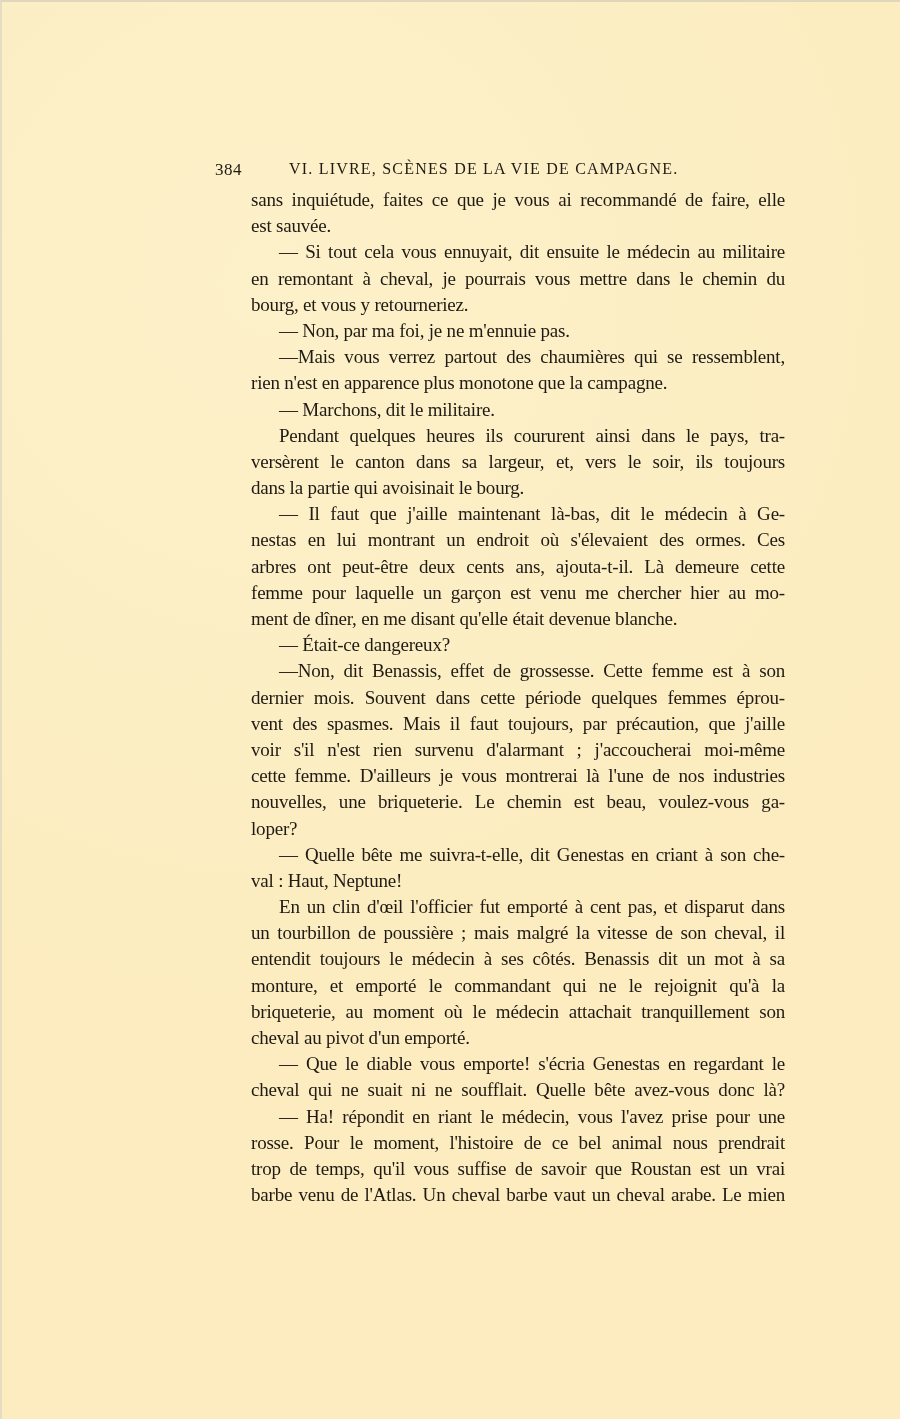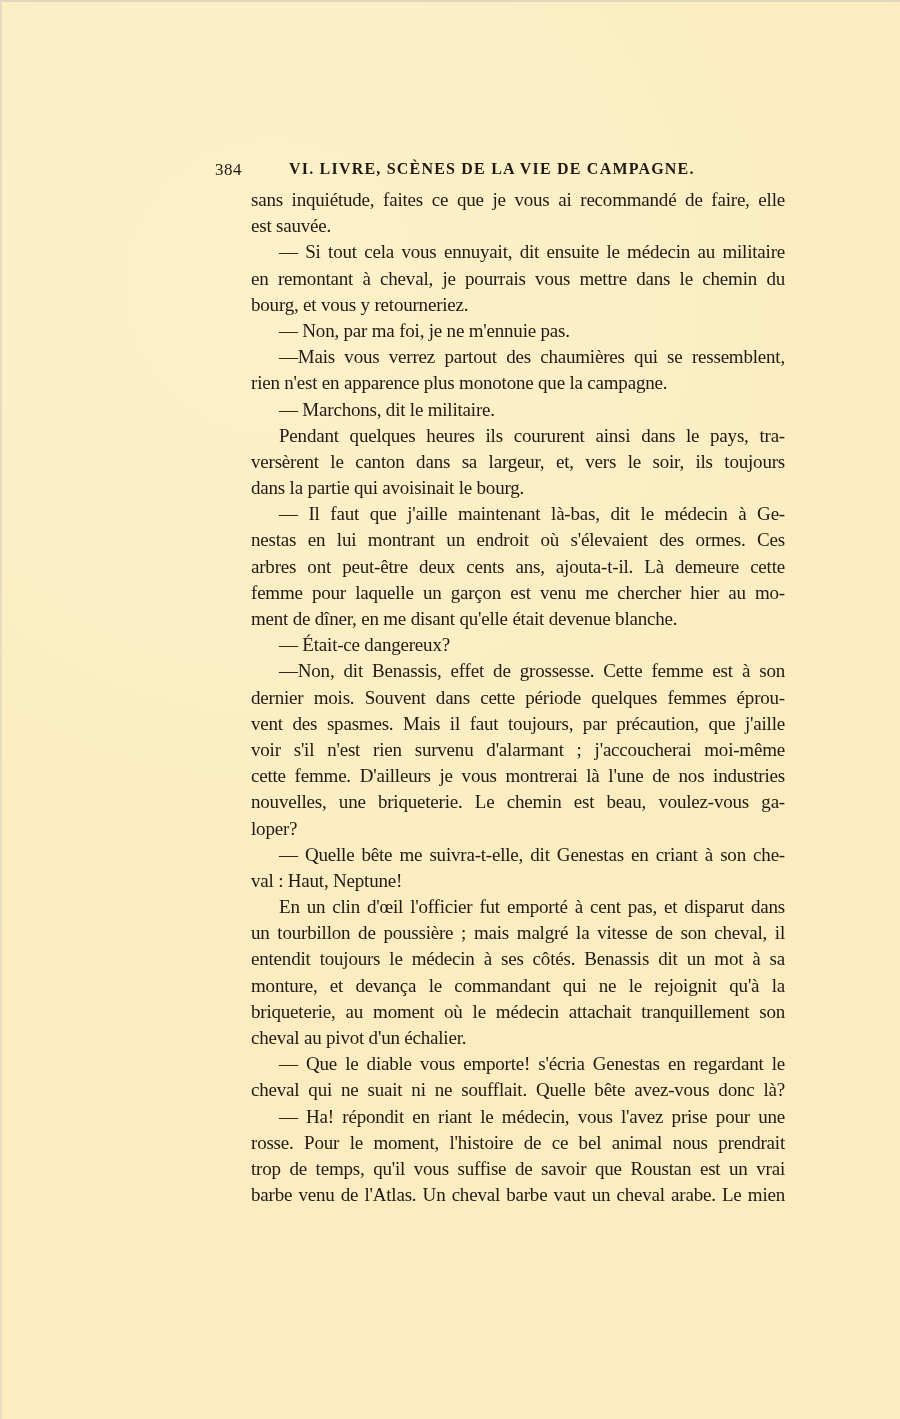--- a/index.html
+++ b/index.html
@@ -39,21 +39,21 @@
     .running-head .folio {
       position: absolute;
       left: 0;
       top: 0;
       font-size: 17px;
     }
     .running-head .title {
       position: absolute;
       left: 74px;
       top: 0;
-      font-weight: bold;
+      font-weight: normal;
       font-size: 16px;
       letter-spacing: 1.2px;
     }
     .text-block {
       position: absolute;
       left: 213px;
       top: 185px;
       width: 570px;
     }
     .line {
@@ -108,23 +108,23 @@
     <span class="line">vent des spasmes. Mais il faut toujours, par précaution, que j'aille</span>
     <span class="line">voir s'il n'est rien survenu d'alarmant ; j'accoucherai moi-même</span>
     <span class="line">cette femme. D'ailleurs je vous montrerai là l'une de nos industries</span>
     <span class="line">nouvelles, une briqueterie. Le chemin est beau, voulez-vous ga-</span>
     <span class="line last">loper?</span>
     <span class="line indent">— Quelle bête me suivra-t-elle, dit Genestas en criant à son che-</span>
     <span class="line last">val : Haut, Neptune!</span>
     <span class="line indent">En un clin d'œil l'officier fut emporté à cent pas, et disparut dans</span>
     <span class="line">un tourbillon de poussière ; mais malgré la vitesse de son cheval, il</span>
     <span class="line">entendit toujours le médecin à ses côtés. Benassis dit un mot à sa</span>
-    <span class="line">monture, et devança le commandant qui ne le rejoignit qu'à la</span>
+    <span class="line">monture, et emporté le commandant qui ne le rejoignit qu'à la</span>
     <span class="line">briqueterie, au moment où le médecin attachait tranquillement son</span>
-    <span class="line last">cheval au pivot d'un échalier.</span>
+    <span class="line last">cheval au pivot d'un emporté.</span>
     <span class="line indent">— Que le diable vous emporte! s'écria Genestas en regardant le</span>
     <span class="line">cheval qui ne suait ni ne soufflait. Quelle bête avez-vous donc là?</span>
     <span class="line indent">— Ha! répondit en riant le médecin, vous l'avez prise pour une</span>
     <span class="line">rosse. Pour le moment, l'histoire de ce bel animal nous prendrait</span>
     <span class="line">trop de temps, qu'il vous suffise de savoir que Roustan est un vrai</span>
     <span class="line">barbe venu de l'Atlas. Un cheval barbe vaut un cheval arabe. Le mien</span>
   </div>
 
 </div>
 

